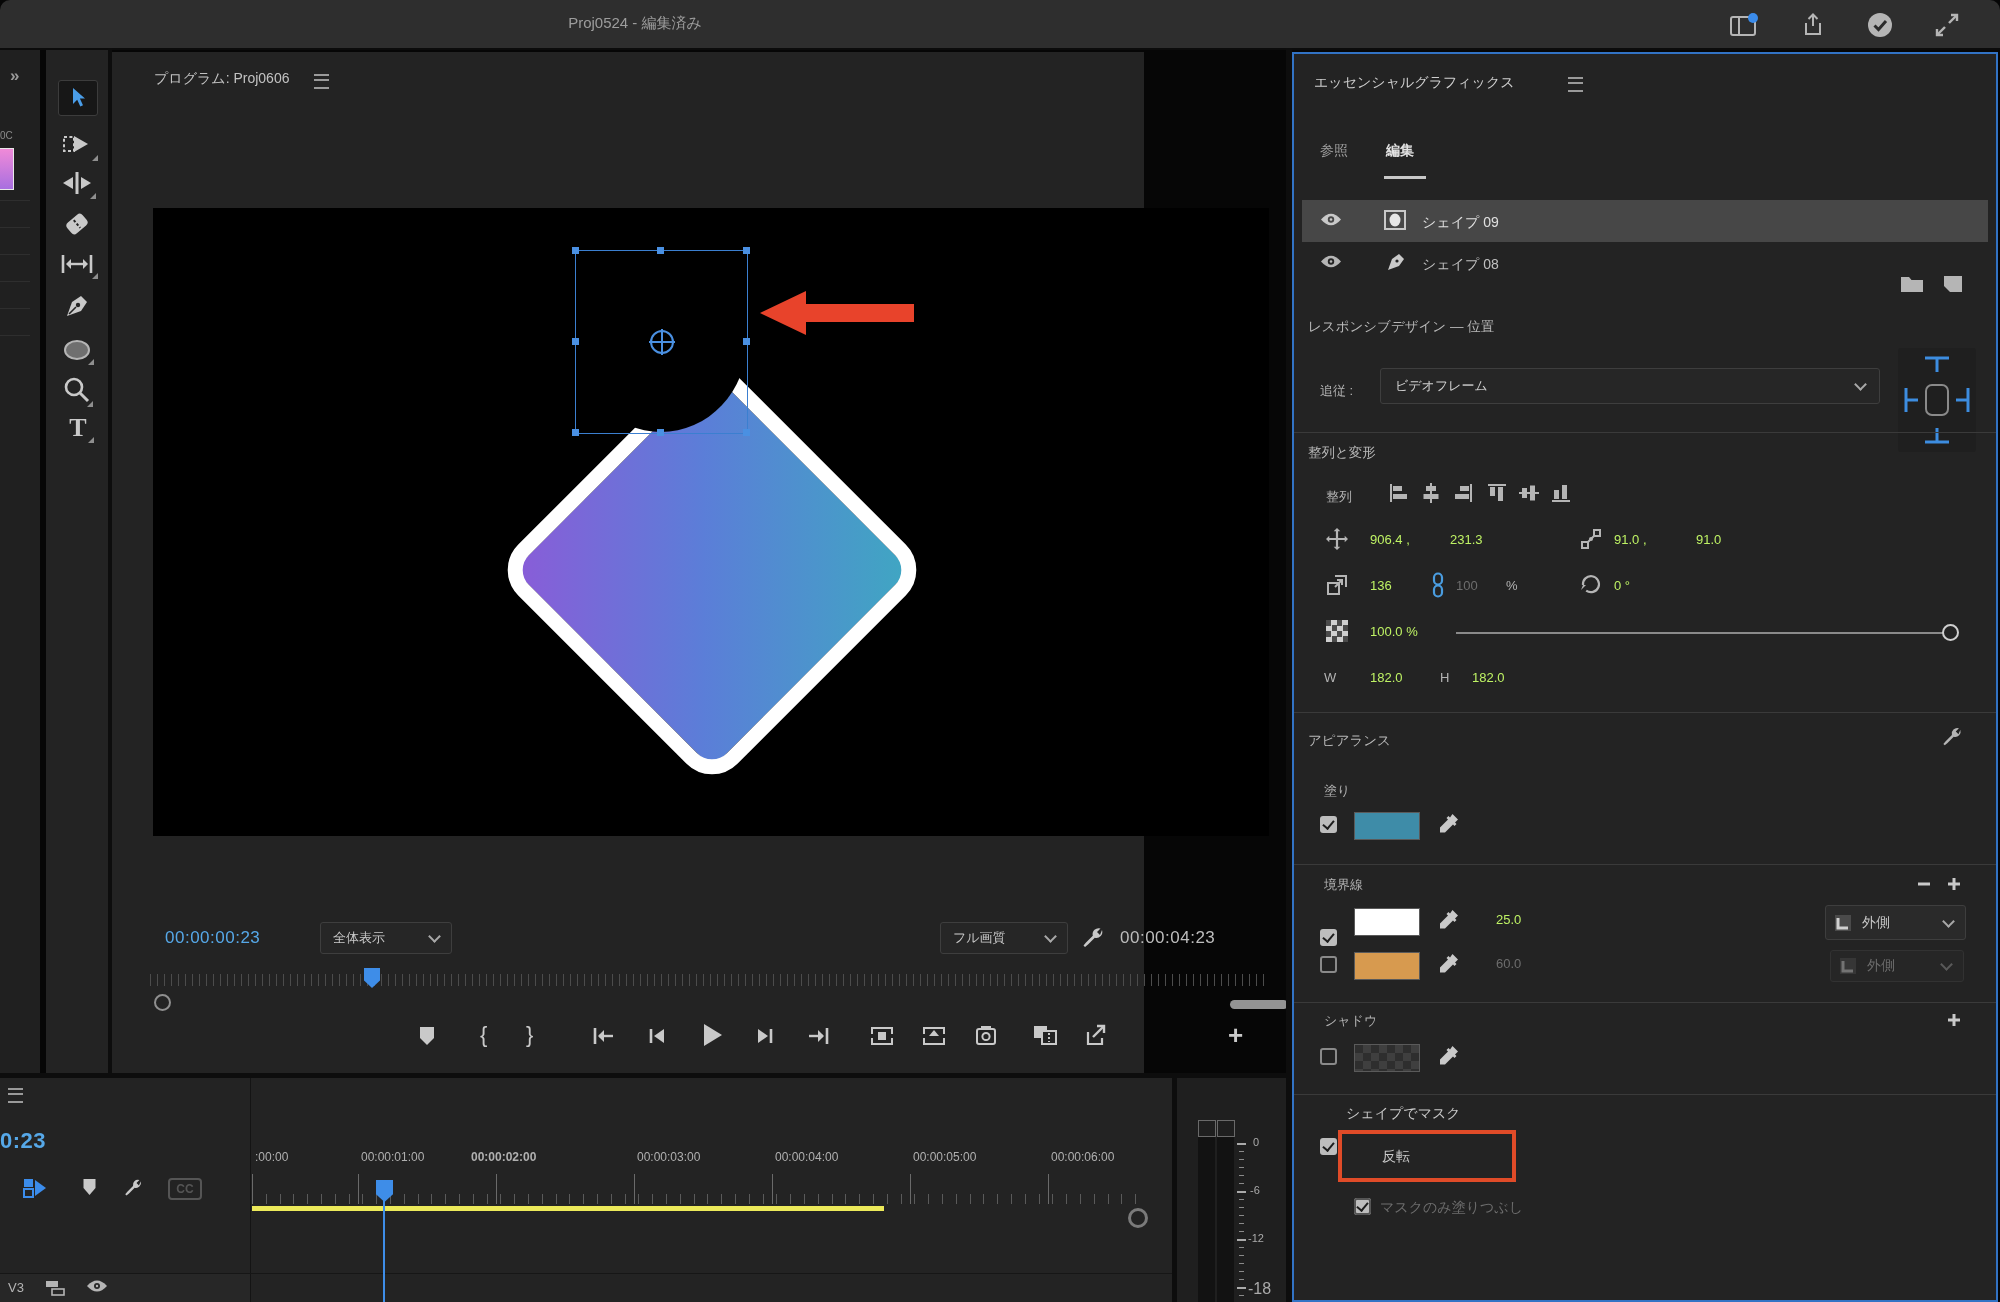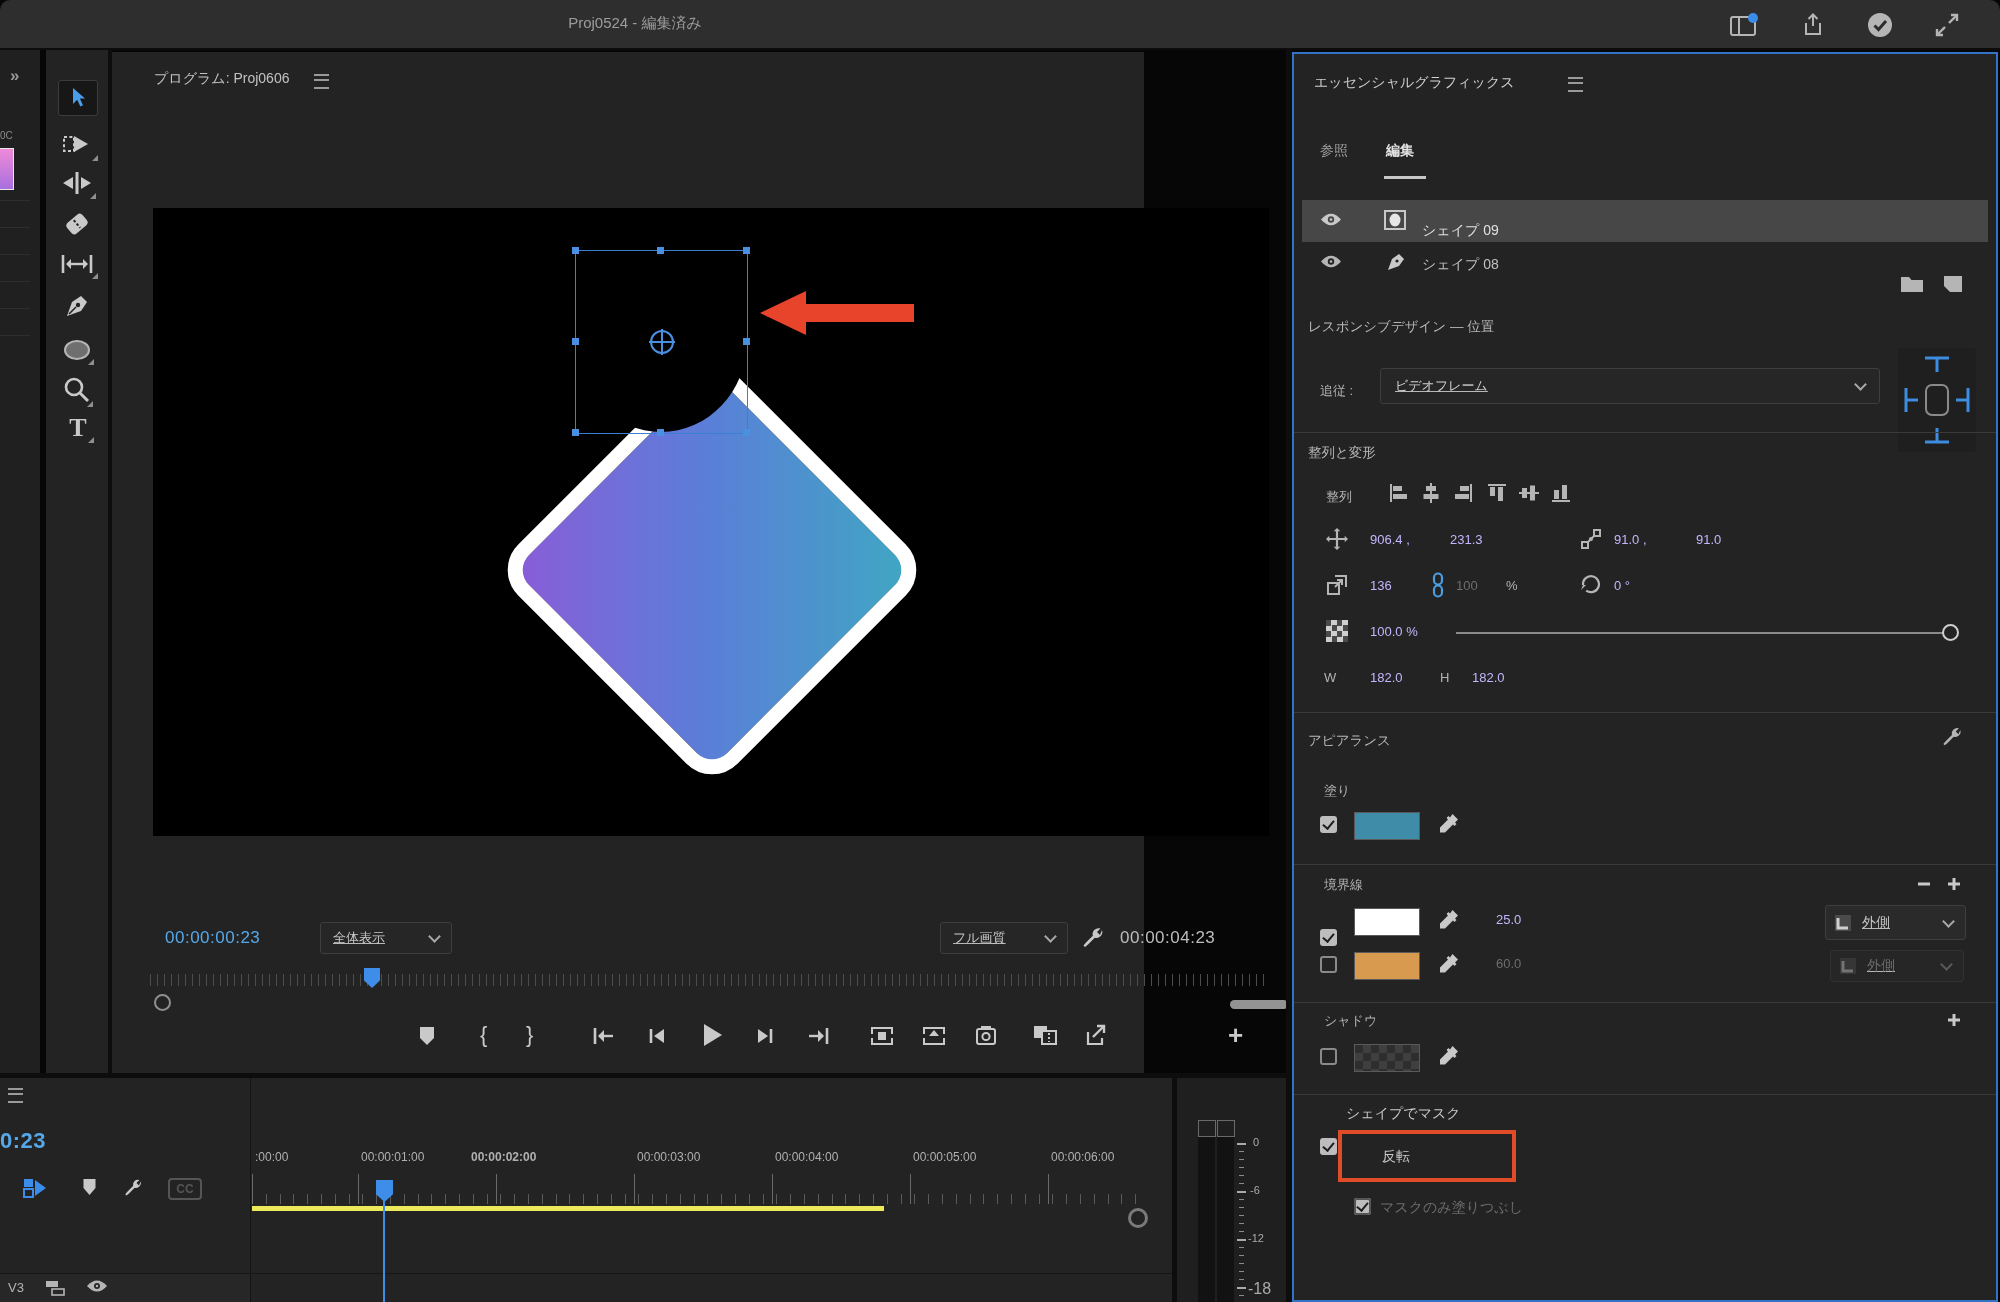--- a/index.html
+++ b/index.html
@@ -1,28 +1,28 @@
 <!DOCTYPE html>
 <html><head>
 <meta charset="utf-8">
 <style>
   html,body{margin:0;padding:0;background:#060606;}
   #stage{position:relative;width:2000px;height:1302px;overflow:hidden;
          font-family:"Liberation Sans","DejaVu Sans",sans-serif;background:#060606;color:#b8b8b8;}
   .abs{position:absolute;}
   .panel{background:#232323;}
   .lbl{font-size:13px;color:#b3b3b3;white-space:nowrap;}
-  .val{font-size:13px;color:#c4b5fd;white-space:nowrap;}
+  .val{font-size:13px;color:#bef264;white-space:nowrap;}
   .val.dim{color:#6d6d6d;}
   .tc{font-size:17px;letter-spacing:.5px;white-space:nowrap;}
   .tc.blue{color:#56a8e8;}
   .tc.gray{color:#bdbdbd;}
   .chev{width:7px;height:7px;border-right:2px solid #a8a8a8;border-bottom:2px solid #a8a8a8;transform:rotate(45deg);}
   .chev.dim{border-color:#5a5a5a;}
-  .dd{background:#262626;border:1px solid #3e3e3e;border-radius:3px;display:flex;align-items:center;text-decoration:underline;}
+  .dd{background:#262626;border:1px solid #3e3e3e;border-radius:3px;display:flex;align-items:center;}
   .cb{width:17px;height:17px;border-radius:3px;box-sizing:border-box;}
   .cb.on{background:#bdbdbd;position:relative;}
   .cb.on::after{content:"";position:absolute;left:5px;top:2px;width:5px;height:9px;
     border-right:2.5px solid #1d1d1d;border-bottom:2.5px solid #1d1d1d;transform:rotate(40deg);}
   .cb.off{border:2px solid #8a8a8a;background:transparent;}
   .cb.off.dim{border-color:#555;}
   .divider{height:1px;background:#3a3a3a;}
   .hamb{width:15px;height:11px;border-top:2px solid #9a9a9a;border-bottom:2px solid #9a9a9a;}
   .hamb::after{content:"";display:block;margin-top:2.5px;border-top:2px solid #9a9a9a;width:100%;}
   .handle{width:7px;height:7px;background:#4a90e2;}
@@ -391,21 +391,21 @@
         <circle cx="11" cy="7.5" r="3.2" fill="#474747"></circle>
           <circle cx="11" cy="7.5" r="1.3" fill="#c9c9c9"></circle>
       </svg>
     </div>
     <div class="abs" style="left:90px;top:156px;">
       <svg width="22" height="20" viewBox="0 0 22 20">
         <rect x="1" y="1" width="20" height="18" fill="none" stroke="#c9c9c9" stroke-width="2"></rect>
         <ellipse cx="11" cy="10" rx="5.5" ry="6.5" fill="#e6e6e6"></ellipse>
       </svg>
     </div>
-    <div class="abs lbl" style="left:128px;top:160px;font-size:14px;color:#e0e0e0;margin-top:8px;">シェイプ 09</div>
+    <div class="abs lbl" style="left:128px;top:160px;font-size:14px;color:#e0e0e0;">シェイプ 09</div>
 
     <div class="abs" style="left:8px;top:190px;width:686px;height:40px;"></div>
     <div class="abs" style="left:26px;top:200px;">
       <svg width="22" height="15" viewBox="0 0 22 15">
         <path d="M1 7.5 Q11 -4 21 7.5 Q11 19 1 7.5 Z" fill="#b5b5b5"></path>
         <circle cx="11" cy="7.5" r="3.2" fill="#232323"></circle>
           <circle cx="11" cy="7.5" r="1.3" fill="#b5b5b5"></circle>
       </svg>
     </div>
     <div class="abs" style="left:92px;top:198px;">

